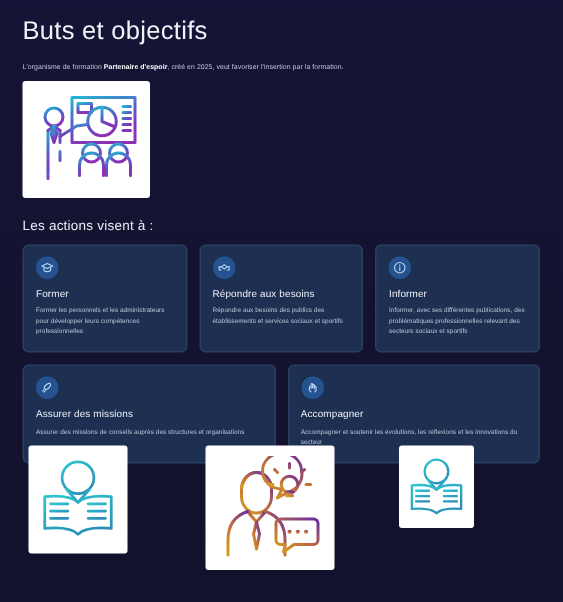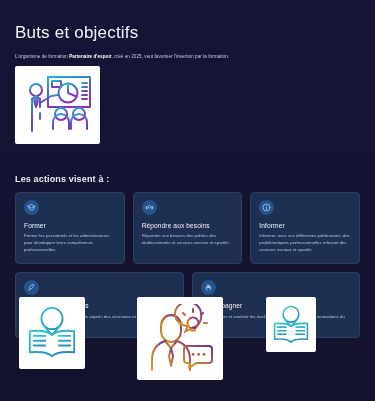--- a/index.html
+++ b/index.html
@@ -15,21 +15,21 @@
     font-family: "Liberation Sans", sans-serif;
     color: #e8eaf2;
     -webkit-font-smoothing: antialiased;
   }
 
   .page {
     position: relative;
     width: 375px;
     height: 401px;
     background: linear-gradient(180deg, #151436 0%, #131330 55%, #13122c 100%);
-    padding: 12px 15px;
+    padding: 0 15px;
   }
 
   
   .page-title {
     font-size: 17px;
     font-weight: 400;
     letter-spacing: .2px;
     color: #f2f3f8;
     padding-top: 12px;
     line-height: 1.1;
@@ -54,23 +54,23 @@
     display: flex;
     align-items: center;
     justify-content: center;
     overflow: hidden;
   }
   .hero-card svg { display: block; }
 
   
   .section-heading {
     font-size: 9px;
-    font-weight: 700;
+    font-weight: 400;
     color: #eceef6;
-    margin-top: 30px;
+    margin-top: 13px;
     letter-spacing: .15px;
   }
 
   
   .cards-row {
     display: flex;
     gap: 8px;
     margin-top: 8px;
   }
   .cards-row.row-2 { margin-top: 8px; }

